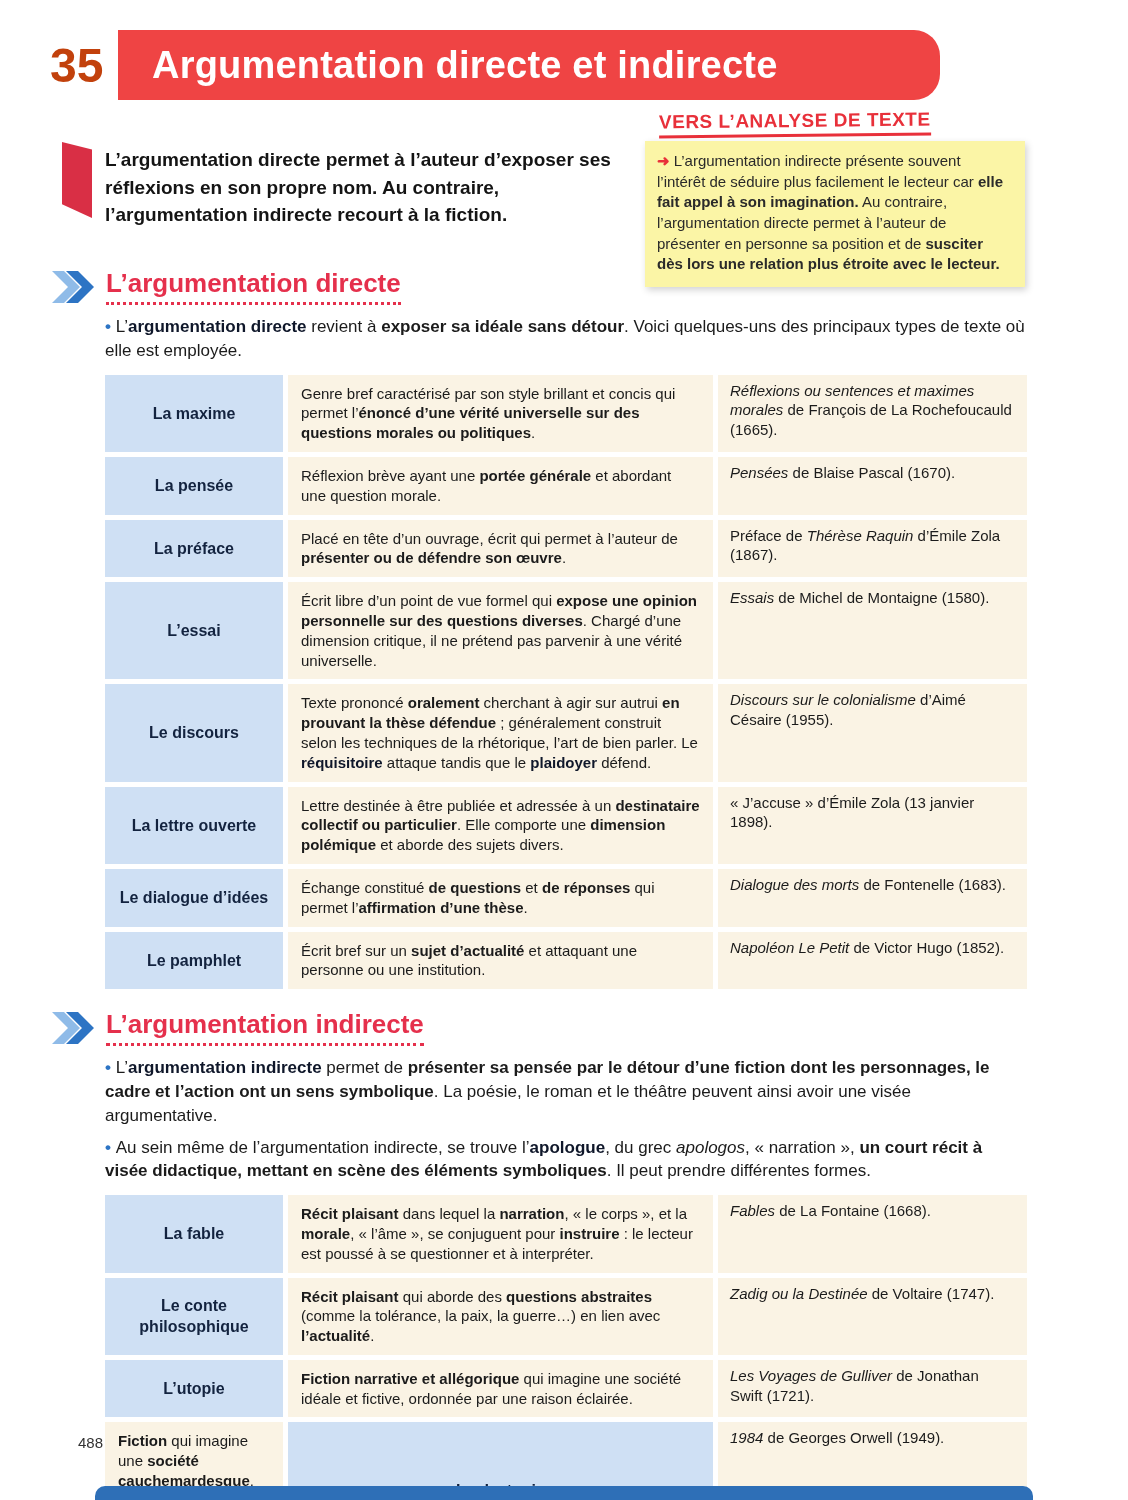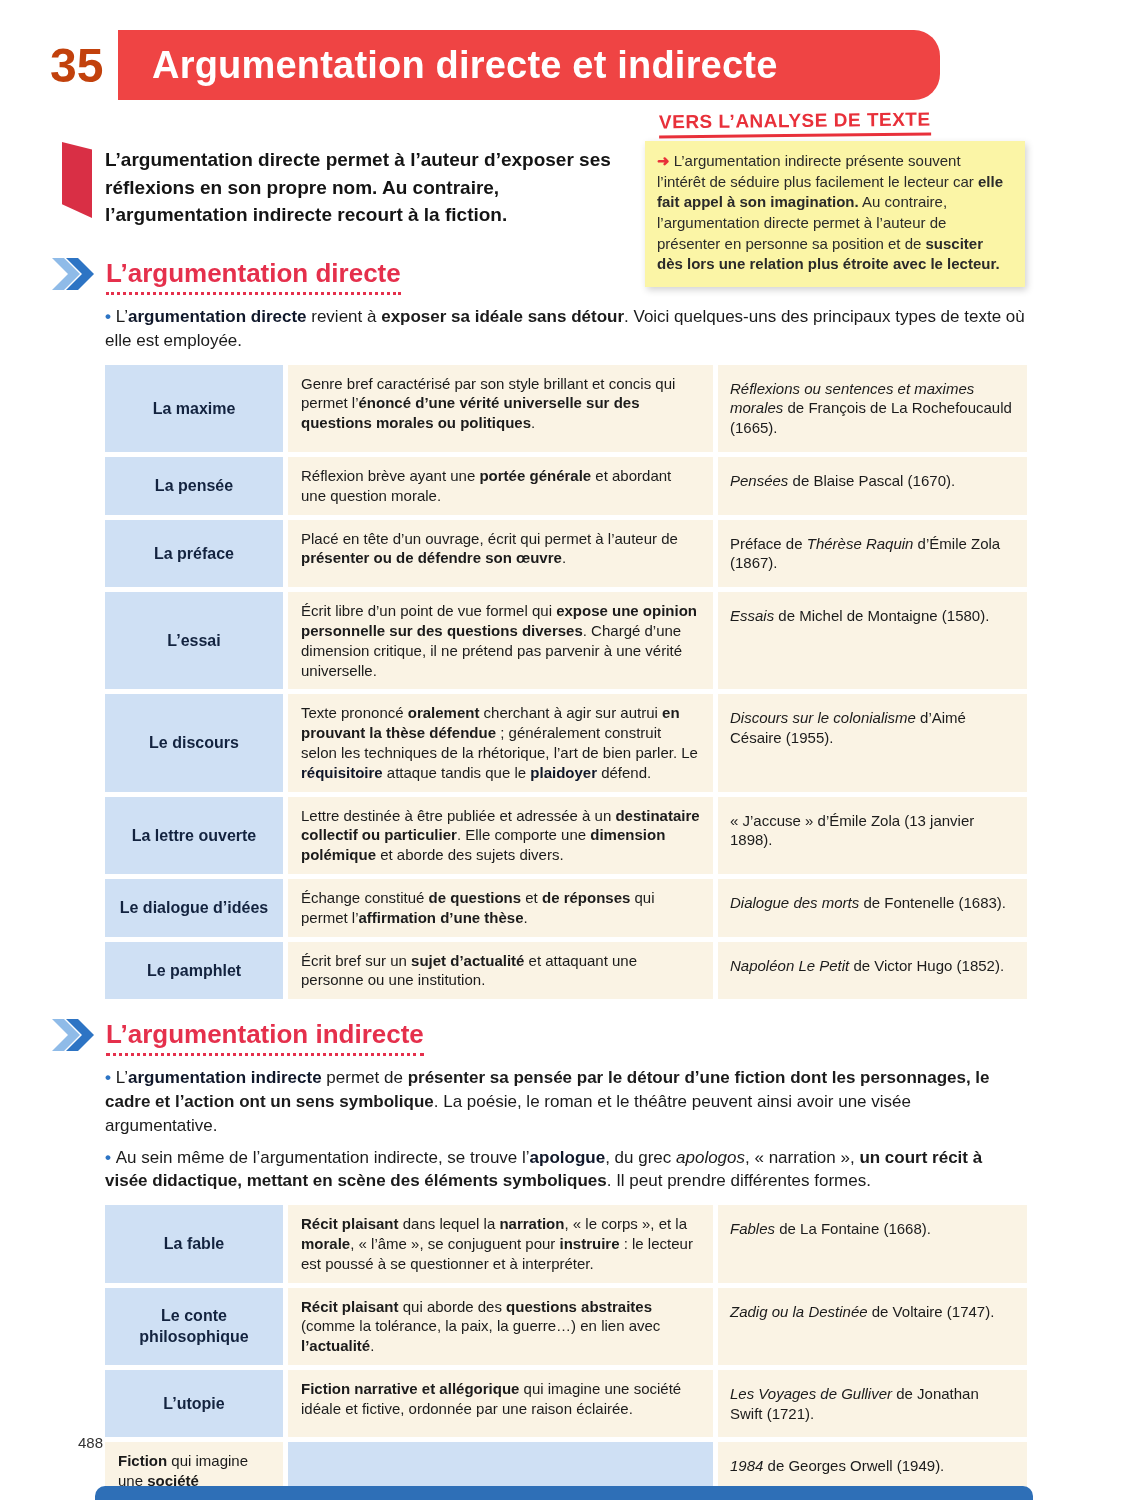--- a/index.html
+++ b/index.html
@@ -50,21 +50,21 @@
   }
   .note-body {
     background:#fbf5a6;
     padding:10px 12px 12px 12px;
     font-size:15px; line-height:1.38; color:#2a2a2a;
     box-shadow:2px 3px 7px rgba(0,0,0,0.18);
   }
   .note-body .arrow { color:#e8303a; font-weight:bold; }
   
   .main { position:absolute; left:52px; top:258px; width:976px; }
-  .section-head { display:flex; align-items:flex-start; margin-bottom:10px; }
+  .section-head { display:flex; align-items:center; margin-bottom:10px;margin-top:10px; }
   .chevrons { width:46px; height:32px; flex:0 0 46px; margin-right:8px; }
   .section-title {
     color:#e5304c; font-size:26px; font-weight:bold;
     border-bottom:3px dotted #e5304c; padding-bottom:3px;
   }
   .par {
     margin-left:53px; font-size:17px; line-height:1.4;
     margin-bottom:8px; color:#1b1b1b;
   }
   .par::before { content:"\2022  "; color:#2d74c4; font-weight:bold; }
@@ -75,21 +75,21 @@
     display:grid; grid-template-columns:178px 425px 1fr;
     gap:5px; margin-bottom:5px;
   }
   .cell { font-size:15px; line-height:1.32; }
   .cell.label {
     background:#cfe0f4; display:flex; align-items:center; justify-content:center;
     text-align:center; font-weight:bold; font-size:16px; color:#13233f;
     padding:8px 10px;
   }
   .cell.desc  { background:#faf3e4; padding:9px 13px; }
-  .cell.example { background:#faf3e4; padding:14px 12px; }
+  .cell.example { background:#faf3e4; padding:6px 12px; }
   
   .page-num { position:absolute; left:78px; top:1434px; font-size:15px; color:#333; }
   .footer-bar {
     position:absolute; left:95px; bottom:0; width:938px; height:14px;
     background:#2e6fb7; border-radius:10px 10px 0 0;
   }
 </style>
 </head>
 <body>
 

